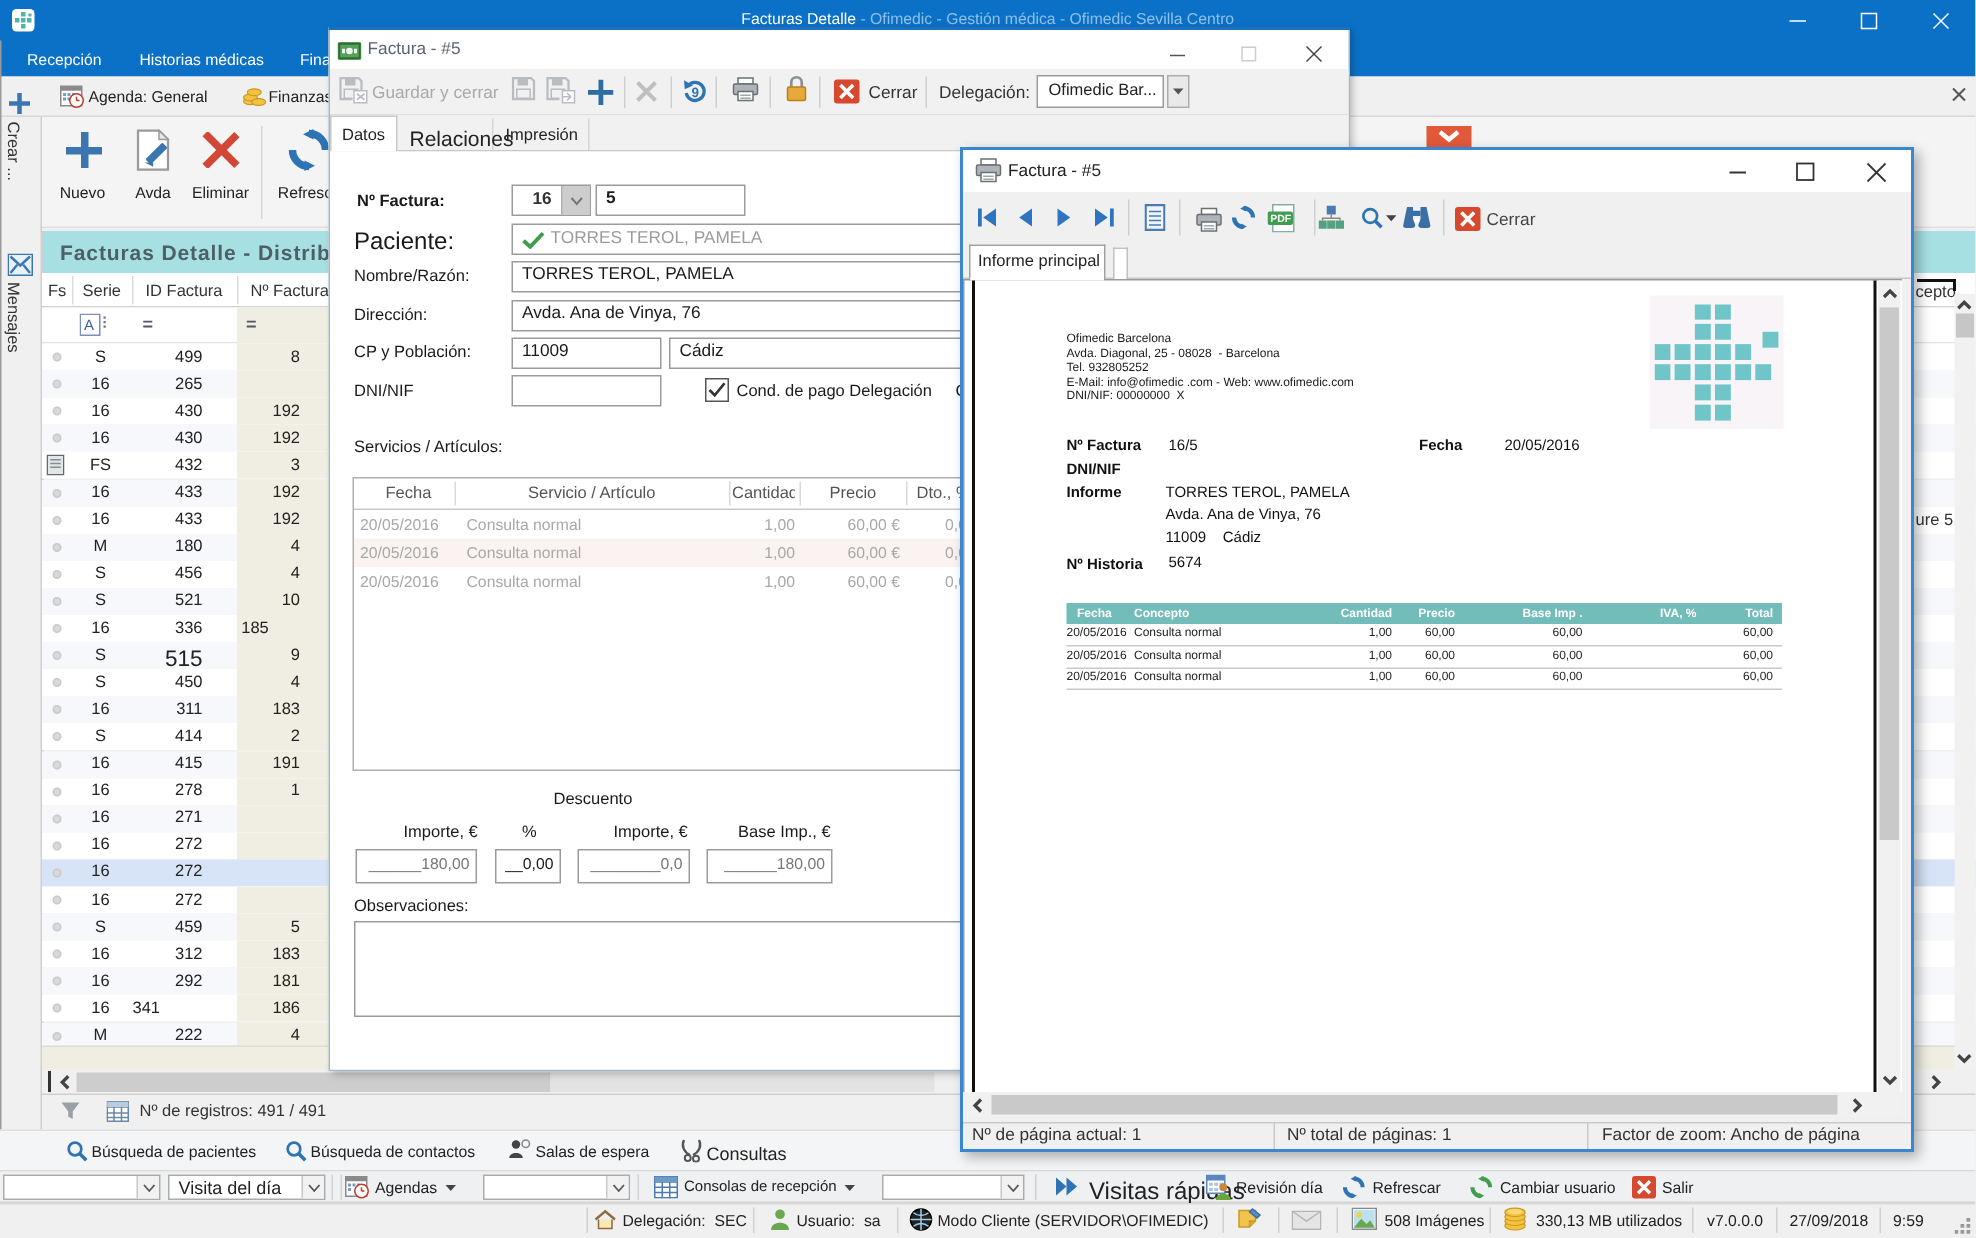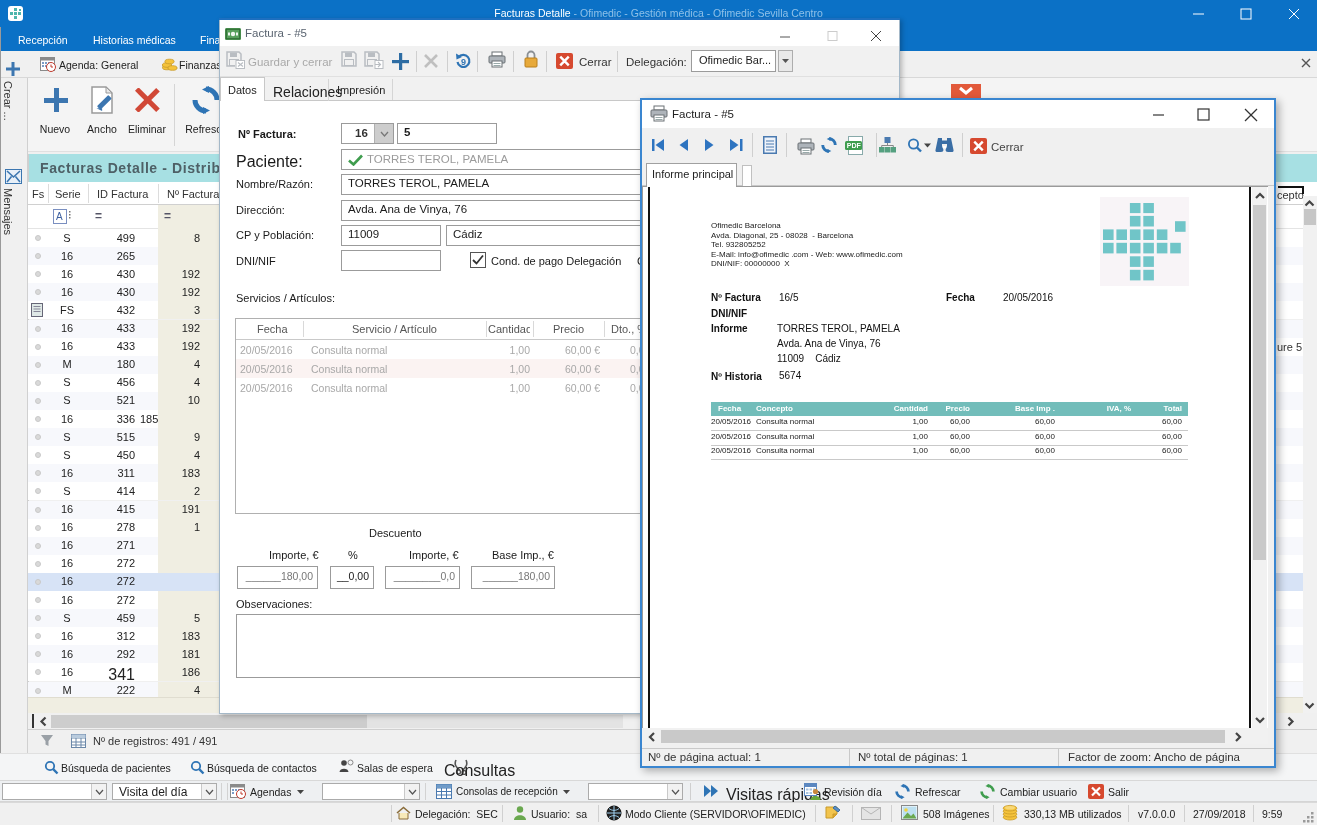--- a/index.html
+++ b/index.html
@@ -77,21 +77,21 @@
       <rect x="0" y="10" width="24" height="5"></rect>
     </g>
   </svg>
 <div class="tx" style="left:30px;top:123px;width:50px;text-align:center;font-size:10.5px">Nuevo</div>
 <svg class="ab" style="left:90px;top:86px" width="28" height="28">
 <path d="M2 1 L16 1 L22 7 L22 27 L2 27 Z" fill="#fff" stroke="#9a9a9a" stroke-width="1.5"></path>
 <path d="M16 1 L16 7 L22 7 Z" fill="#e8e8e8" stroke="#9a9a9a"></path>
 <rect x="12" y="8" width="5" height="16" rx="1" transform="rotate(45 14 16)" fill="#3c76b0"></rect>
 <path d="M7 25 L11 21 L13 23 Z" transform="rotate(45 10 23)" fill="#3c76b0"></path>
 </svg>
-<div class="tx" style="left:78px;top:123px;width:48px;text-align:center;font-size:10.5px">Ancho</div>
+<div class="tx" style="left:78px;top:123px;width:48px;text-align:center;font-size:10.5px">Avda</div>
 <svg class="ab" style="left:134px;top:88px" width="26" height="24">
     <g fill="#d14836">
       <rect x="11" y="-3" width="5" height="30" transform="rotate(45 13 12)"></rect>
       <rect x="11" y="-3" width="5" height="30" transform="rotate(-45 13 12)"></rect>
     </g>
   </svg>
 <div class="tx" style="left:120px;top:123px;width:54px;text-align:center;font-size:10.5px">Eliminar</div>
 <div class="ab" style="left:174px;top:84px;width:1px;height:62px;background:#d5d5d5"></div>
 <svg class="ab" style="left:192px;top:86px" width="28" height="28" viewBox="0 0 28 28">
 <path d="M14 3 A11 11 0 0 1 25 14" stroke="#2e74b5" stroke-width="5" fill="none"></path>
@@ -197,26 +197,26 @@
 <div class="ab" style="left:158px;top:391.9px;width:62px;height:18.1px;background:#f0eee2"></div>
 <div class="ab" style="left:35px;top:397.9px;width:6px;height:6px;border-radius:50%;background:#d9d9d9;border:1px solid #c9c9c9"></div>
 <div class="tx" style="left:48px;top:394.4px;width:38px;text-align:center;color:#222;font-size:11px">S</div>
 <div class="tx" style="left:60px;top:394.4px;width:75px;text-align:right;color:#222;font-size:11px">521</div>
 <div class="tx" style="left:140px;top:394.4px;width:60px;text-align:right;color:#222;font-size:11px">10</div>
 <div class="ab" style="left:28px;top:410.0px;width:1289px;height:18.1px;background:#ffffff"></div>
 <div class="ab" style="left:158px;top:410.0px;width:62px;height:18.1px;background:#f0eee2"></div>
 <div class="ab" style="left:35px;top:416.0px;width:6px;height:6px;border-radius:50%;background:#d9d9d9;border:1px solid #c9c9c9"></div>
 <div class="tx" style="left:48px;top:412.5px;width:38px;text-align:center;color:#222;font-size:11px">16</div>
 <div class="tx" style="left:60px;top:412.5px;width:75px;text-align:right;color:#222;font-size:11px">336</div>
-<div class="tx" style="left:140px;top:412.5px;width:60px;text-align:left;color:#222;font-size:11px">185</div>
+<div class="tx" style="left:140px;top:412.5px;width:60px;text-align:center;color:#222;font-size:11px">185</div>
 <div class="ab" style="left:28px;top:428.1px;width:1289px;height:18.1px;background:#f7f8fc"></div>
 <div class="ab" style="left:158px;top:428.1px;width:62px;height:18.1px;background:#f0eee2"></div>
 <div class="ab" style="left:35px;top:434.1px;width:6px;height:6px;border-radius:50%;background:#d9d9d9;border:1px solid #c9c9c9"></div>
 <div class="tx" style="left:48px;top:430.6px;width:38px;text-align:center;color:#222;font-size:11px">S</div>
-<div class="tx" style="left:60px;top:430.6px;width:75px;text-align:right;color:#222;font-size:11px">515</div>
+<div class="tx" style="left:60px;top:430.6px;width:75px;text-align:right;color:#222;font-size:15px">515</div>
 <div class="tx" style="left:140px;top:430.6px;width:60px;text-align:right;color:#222;font-size:11px">9</div>
 <div class="ab" style="left:28px;top:446.2px;width:1289px;height:18.1px;background:#ffffff"></div>
 <div class="ab" style="left:158px;top:446.2px;width:62px;height:18.1px;background:#f0eee2"></div>
 <div class="ab" style="left:35px;top:452.2px;width:6px;height:6px;border-radius:50%;background:#d9d9d9;border:1px solid #c9c9c9"></div>
 <div class="tx" style="left:48px;top:448.7px;width:38px;text-align:center;color:#222;font-size:11px">S</div>
 <div class="tx" style="left:60px;top:448.7px;width:75px;text-align:right;color:#222;font-size:11px">450</div>
 <div class="tx" style="left:140px;top:448.7px;width:60px;text-align:right;color:#222;font-size:11px">4</div>
 <div class="ab" style="left:28px;top:464.3px;width:1289px;height:18.1px;background:#f7f8fc"></div>
 <div class="ab" style="left:158px;top:464.3px;width:62px;height:18.1px;background:#f0eee2"></div>
 <div class="ab" style="left:35px;top:470.3px;width:6px;height:6px;border-radius:50%;background:#d9d9d9;border:1px solid #c9c9c9"></div>
@@ -275,21 +275,21 @@
 <div class="ab" style="left:28px;top:645.3px;width:1289px;height:18.1px;background:#f7f8fc"></div>
 <div class="ab" style="left:158px;top:645.3px;width:62px;height:18.1px;background:#f0eee2"></div>
 <div class="ab" style="left:35px;top:651.3px;width:6px;height:6px;border-radius:50%;background:#d9d9d9;border:1px solid #c9c9c9"></div>
 <div class="tx" style="left:48px;top:647.8px;width:38px;text-align:center;color:#222;font-size:11px">16</div>
 <div class="tx" style="left:60px;top:647.8px;width:75px;text-align:right;color:#222;font-size:11px">292</div>
 <div class="tx" style="left:140px;top:647.8px;width:60px;text-align:right;color:#222;font-size:11px">181</div>
 <div class="ab" style="left:28px;top:663.4px;width:1289px;height:18.1px;background:#ffffff"></div>
 <div class="ab" style="left:158px;top:663.4px;width:62px;height:18.1px;background:#f0eee2"></div>
 <div class="ab" style="left:35px;top:669.4px;width:6px;height:6px;border-radius:50%;background:#d9d9d9;border:1px solid #c9c9c9"></div>
 <div class="tx" style="left:48px;top:665.9px;width:38px;text-align:center;color:#222;font-size:11px">16</div>
-<div class="tx" style="left:60px;top:665.9px;width:75px;text-align:right;color:#222;font-size:16px">341</div>
+<div class="tx" style="left:60px;top:665.9px;width:75px;text-align:center;color:#222;font-size:11px">341</div>
 <div class="tx" style="left:140px;top:665.9px;width:60px;text-align:right;color:#222;font-size:11px">186</div>
 <div class="ab" style="left:28px;top:681.5px;width:1289px;height:18.1px;background:#f7f8fc"></div>
 <div class="ab" style="left:158px;top:681.5px;width:62px;height:18.1px;background:#f0eee2"></div>
 <div class="ab" style="left:35px;top:687.5px;width:6px;height:6px;border-radius:50%;background:#d9d9d9;border:1px solid #c9c9c9"></div>
 <div class="tx" style="left:48px;top:684.0px;width:38px;text-align:center;color:#222;font-size:11px">M</div>
 <div class="tx" style="left:60px;top:684.0px;width:75px;text-align:right;color:#222;font-size:11px">222</div>
 <div class="tx" style="left:140px;top:684.0px;width:60px;text-align:right;color:#222;font-size:11px">4</div>
 <div class="tx" style="left:1277px;top:189px;color:#333;font-size:11px">cepto</div>
 <div class="ab" style="left:1278px;top:186px;width:26px;height:2px;background:#111"></div>
 <div class="ab" style="left:1302px;top:186px;width:2px;height:8px;background:#111"></div>
@@ -344,21 +344,21 @@
     <circle cx="6" cy="4" r="2.8" fill="#444"></circle>
     <path d="M1.5 13 C1.5 8.5 10.5 8.5 10.5 13 Z" fill="#444"></path>
     <circle cx="12.5" cy="3.5" r="2.5" fill="none" stroke="#888"></circle>
   </svg>
 <div class="tx" style="left:357px;top:762px;font-size:10.5px">Salas de espera</div>
 <svg class="ab" style="left:453px;top:759px" width="16" height="16">
     <path d="M3 1 C1 5 3 9 7 11 M13 1 C15 5 13 9 9 11" stroke="#555" stroke-width="1.6" fill="none"></path>
     <circle cx="5.5" cy="13" r="2" fill="none" stroke="#555" stroke-width="1.3"></circle>
     <circle cx="11" cy="13.5" r="2" fill="none" stroke="#555" stroke-width="1.3"></circle>
   </svg>
-<div class="tx" style="left:444px;top:762px;font-size:16px">Consultas</div>
+<div class="tx" style="left:471px;top:762px;font-size:12px">Consultas</div>
 <div class="ab" style="left:0;top:781px;width:1317px;height:21px;background:#eef0f2;border-bottom:1px solid #d5d5d5"></div>
 <div class="ab" style="left:2px;top:783px;width:105px;height:17px;background:#fff;border:1px solid #ababab">
     <div class="ab" style="right:0;top:0;width:15px;height:15px;background:#f2f2f2;border-left:1px solid #c9c9c9">
       <svg width="15" height="15">
         <path d="M4 6 L7.5 10 L11 6" stroke="#555" stroke-width="1.2" fill="none"></path>
       </svg>
     </div>
   </div>
 <div class="ab" style="left:112px;top:783px;width:105px;height:17px;background:#fff;border:1px solid #ababab">
     <div class="tx" style="left:6px;top:1px;font-size:12px">Visita del día</div>

